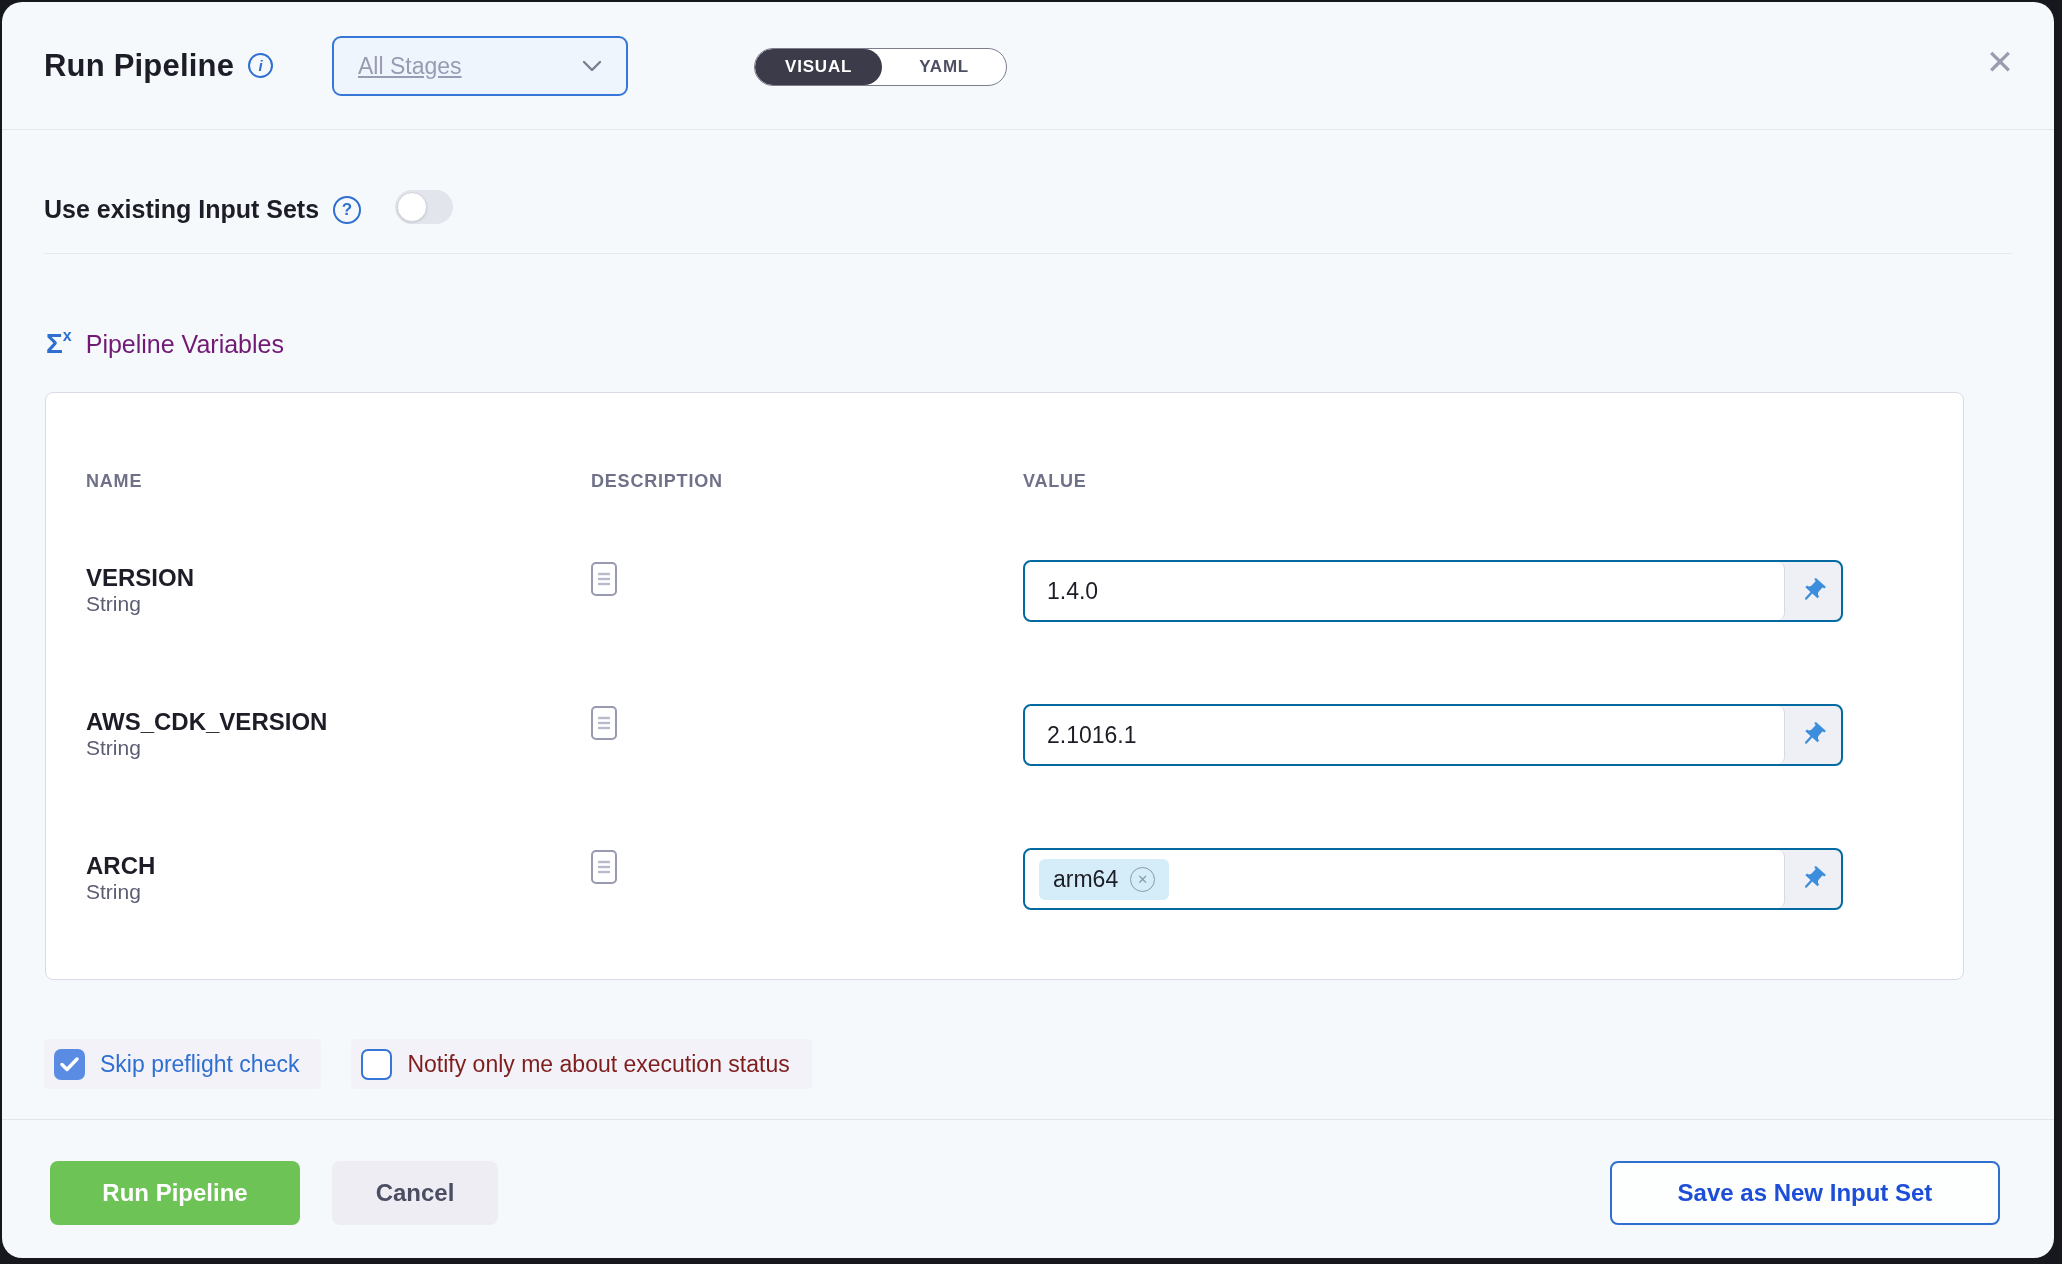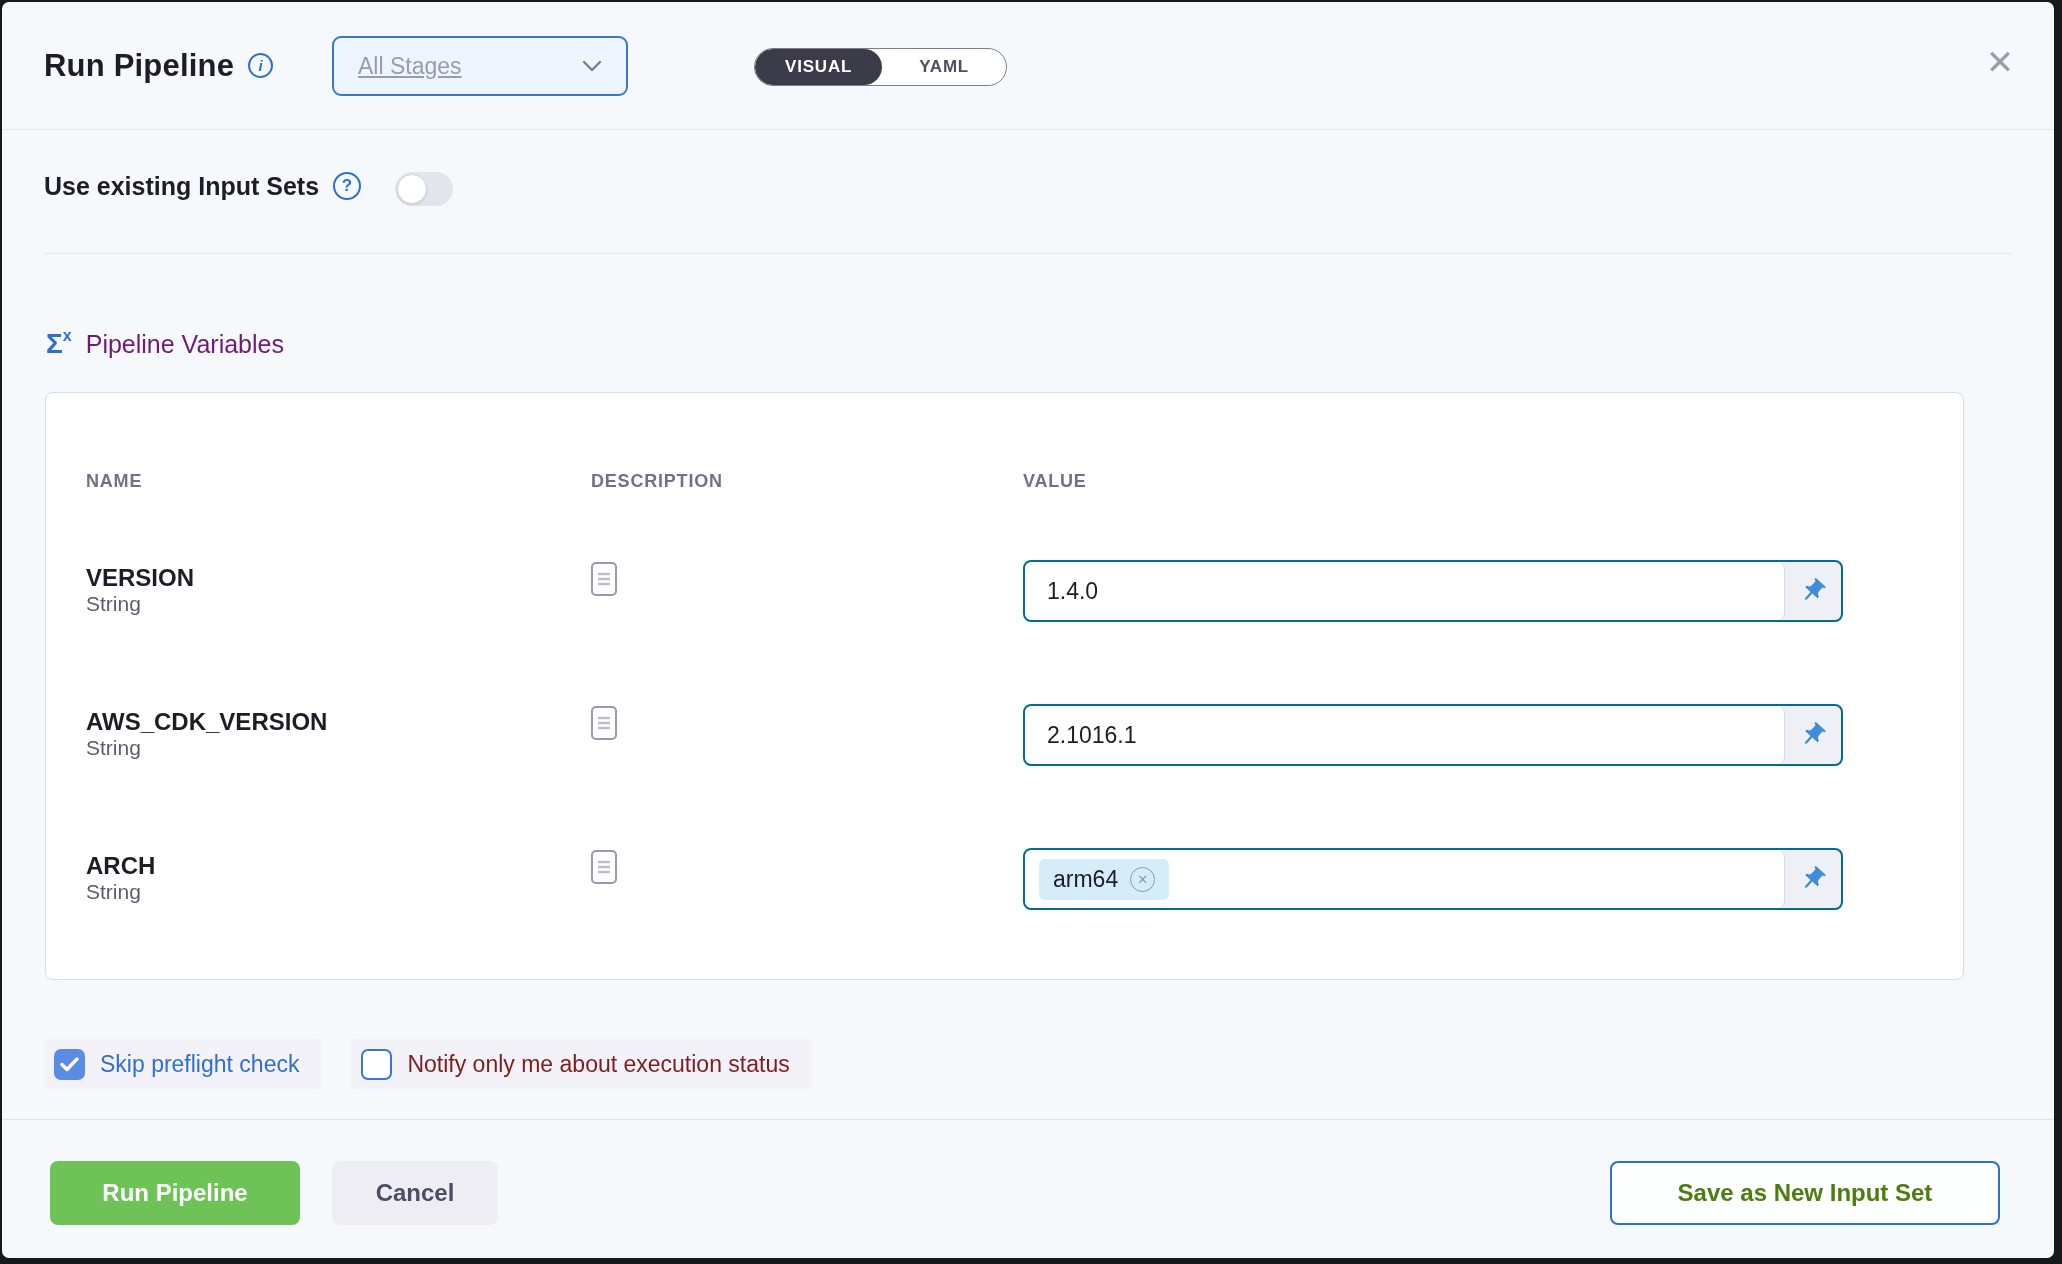--- a/index.html
+++ b/index.html
@@ -5,21 +5,21 @@
   * { margin:0; padding:0; box-sizing:border-box; }
   html,body { width:2062px; height:1264px; overflow:hidden; }
   body {
     background:#17171e;
     font-family:"Liberation Sans", sans-serif;
     position:relative;
     color:#1d1d27;
   }
   .modal {
     position:absolute; left:2px; top:2px; width:2052px; height:1256px;
-    background:#f6f9fc; border-radius:7px; overflow:hidden;
+    background:#f6f9fc; border-radius:20px; overflow:hidden;
   }
 
   
   .modal-header {
     position:absolute; top:0; left:0; right:0; height:128px;
     border-bottom:1px solid #e5e7ee;
     display:flex; align-items:center; padding-left:42px;
   }
   .modal-title { font-size:31px; font-weight:700; color:#1d1d27; letter-spacing:0.2px; }
   .info-icon {
@@ -49,21 +49,21 @@
   .close-button {
     position:absolute; right:30px; top:36px; width:48px; height:48px;
     display:flex; align-items:center; justify-content:center;
     font-size:34px; color:#9b9daf; cursor:pointer; background:none; border:none;
     font-family:"Liberation Sans", sans-serif;
   }
 
   
   .input-sets-row {
     position:absolute; top:170px; left:42px; height:52px;
-    display:flex; align-items:flex-start;
+    display:flex; align-items:flex-end;
   }
   .input-sets-label { font-size:25px; font-weight:600; color:#1d1d27; }
   .help-icon {
     width:28px; height:28px; border:2.5px solid #2e6fd0; border-radius:50%;
     color:#2e6fd0; font-size:17px; font-weight:700;
     display:inline-flex; align-items:center; justify-content:center;
     margin-left:14px; cursor:pointer;
   }
   .switch {
     width:58px; height:34px; border-radius:17px; background:#e3e5ec;
@@ -155,21 +155,21 @@
 
   
   .btn {
     position:absolute; top:1159px; height:64px; border-radius:8px;
     font-size:24px; font-weight:700; cursor:pointer; border:none;
     font-family:"Liberation Sans", sans-serif;
     display:flex; align-items:center; justify-content:center;
   }
   .btn-run { left:48px; width:250px; background:#6dc356; color:#fff; }
   .btn-cancel { left:330px; width:166px; background:#efedf4; color:#4b4d63; }
-  .btn-save { right:54px; width:390px; background:#fdfefe; border:2px solid #2e6fd0; color:#4d7c0f; }
+  .btn-save { right:54px; width:390px; background:#fdfefe; border:2px solid #2e6fd0; color:#1d4ed8; }
 </style>
 </head>
 <body>
 
 <div class="modal">
 
   <div class="modal-header">
     <span class="modal-title">Run Pipeline</span>
     <span class="info-icon">i</span>
 

